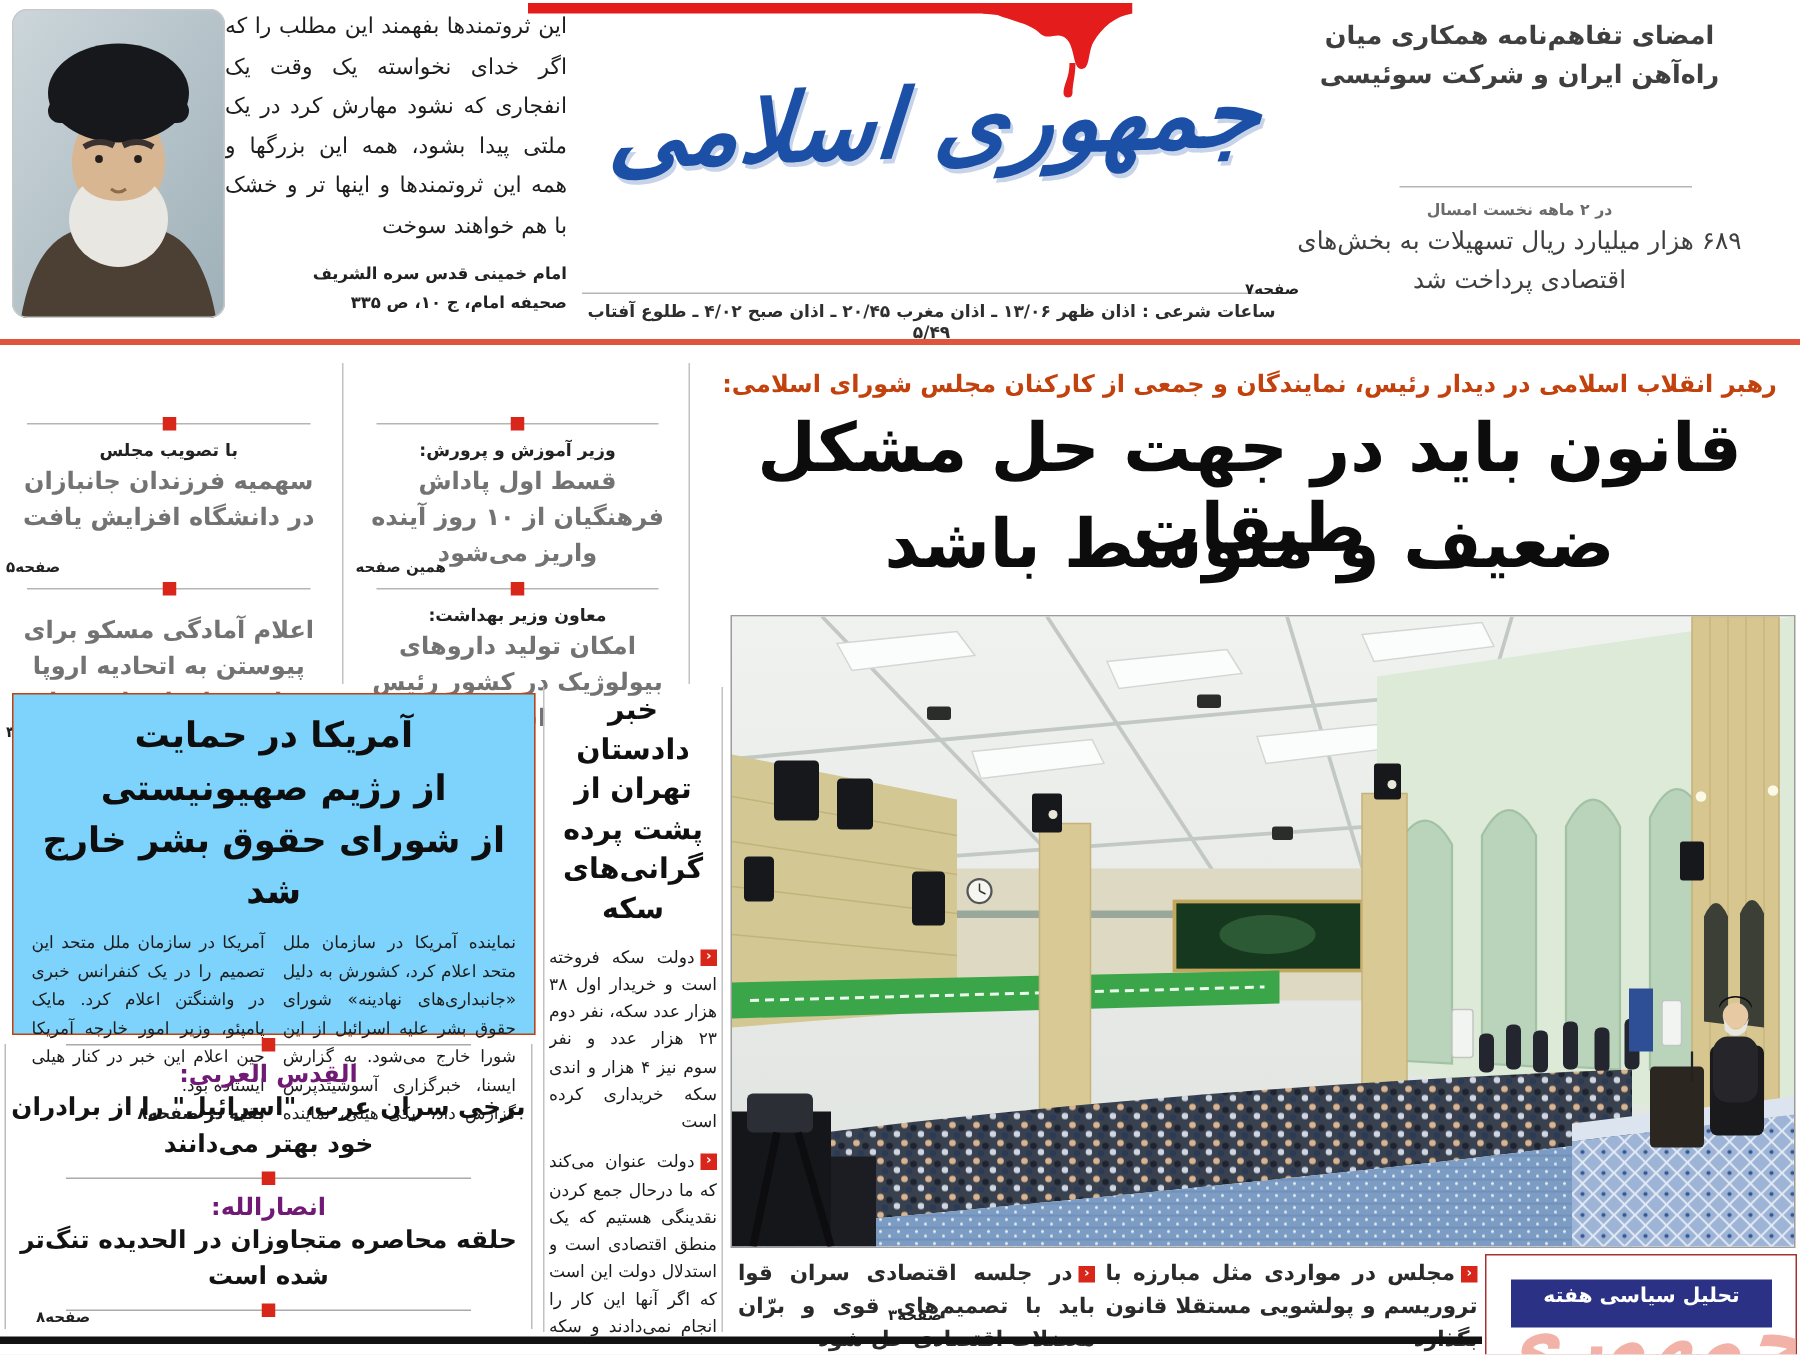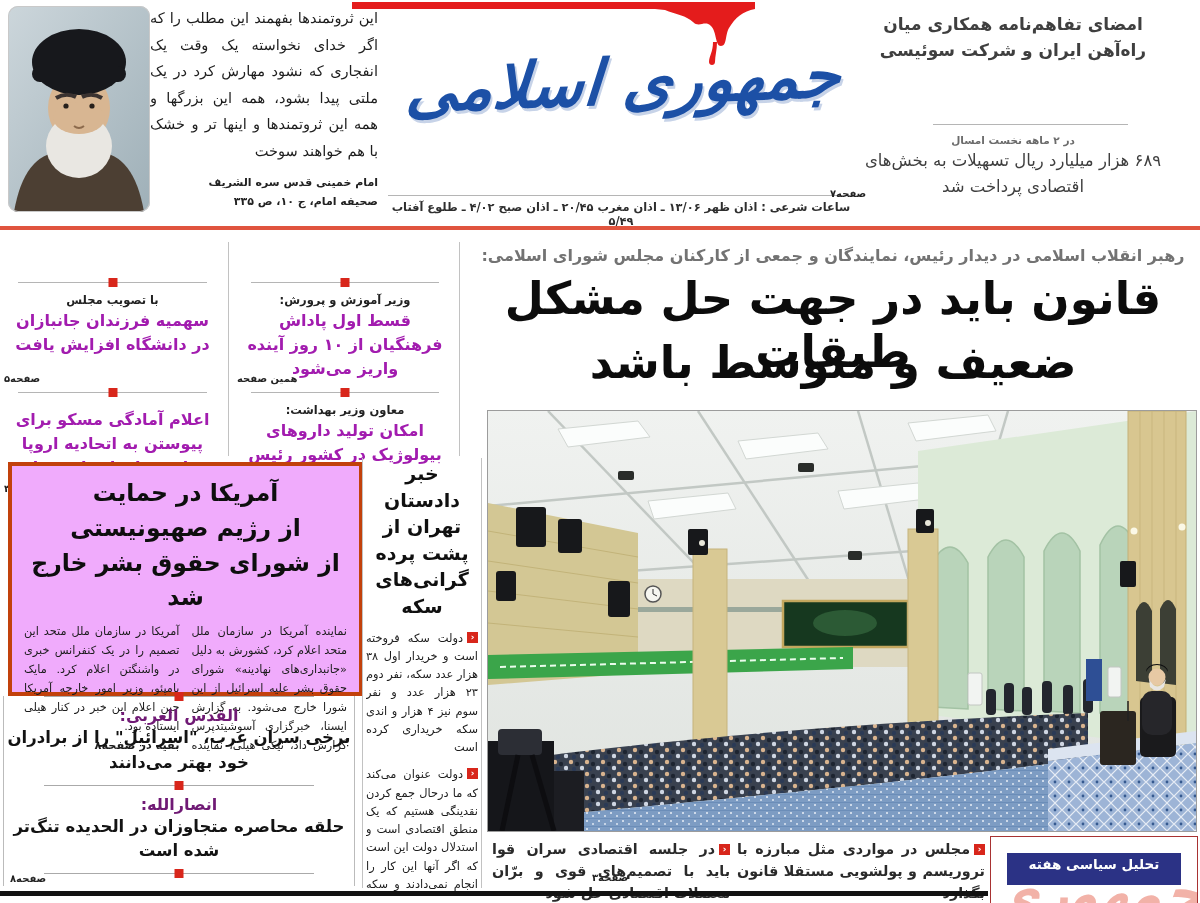--- a/index.html
+++ b/index.html
@@ -21,29 +21,29 @@
   .attr{font-size:11px;font-weight:bold;color:#222;line-height:1.7;text-align:right;}
   .masttitle{font-size:63px;font-weight:bold;font-style:italic;color:#1c50a6;
              transform:skewX(-6deg) rotate(-2deg);display:inline-block;
              text-shadow:2px 3px 0 #c7d3e8;letter-spacing:-2px;white-space:nowrap;}
   .dateline{font-size:12.3px;font-weight:bold;color:#2e2e2e;}
   .prayer{font-size:11.4px;font-weight:bold;color:#2e2e2e;}
   .rstory1{font-size:17px;font-weight:bold;color:#3f3f3f;line-height:1.5;}
   .rkick{font-size:10.5px;font-weight:bold;color:#6b6b6b;}
   .rstory2{font-size:16.5px;font-weight:normal;color:#3f3f3f;line-height:1.55;}
   
-  .leadkick{font-size:16px;font-weight:bold;color:#737373;}
+  .leadkick{font-size:16px;font-weight:bold;color:#c2410c;}
   .leadline{font-size:45px;font-weight:800;color:#0c0c0c;letter-spacing:-1px;}
   
   .gbox{position:absolute;margin-top:40px;}
   .gkick{font-size:11.5px;font-weight:bold;color:#222;margin-top:11px;}
-  .gtitle{font-size:16px;font-weight:bold;color:#a21caf;line-height:1.5;margin-top:2px;}
+  .gtitle{font-size:16px;font-weight:bold;color:#737373;line-height:1.5;margin-top:2px;}
   .gpage{position:absolute;left:4px;bottom:2px;}
   
-  .usbox{background:#f0abfc;border:4px solid #c2410c;}
+  .usbox{background:#7dd3fc;border:1px solid #c2410c;}
   .ustitle{font-size:23.5px;font-weight:bold;color:#0e0e0e;line-height:1.48;padding-top:10px;}
   .usbody{font-size:11.3px;line-height:1.68;color:#1c1c1c;column-count:2;column-gap:12px;padding:8px 12px 0 12px;}
   .usmore{font-weight:bold;}
   
   .cointitle{font-size:19px;font-weight:800;line-height:1.4;color:#101010;}
   .coinp{font-size:11.4px;line-height:1.6;color:#1c1c1c;margin:9px 0 0 0;}
   
   .cap{font-size:14.3px;font-weight:bold;color:#2a2a2a;line-height:1.55;}
   
   .briefs{border-left:1px solid #bbb;border-right:1px solid #bbb;}
@@ -353,21 +353,21 @@
     <div class="bsep">
         <span class="rsq rsq-c"></span>
       </div>
     <div class="rtl ctr bkick">انصارالله:</div>
     <div class="rtl ctr btitle">حلقه محاصره متجاوزان در الحدیده تنگ‌تر شده است</div>
 
     <div class="bsep">
         <span class="rsq rsq-c"></span>
       </div>
 
-    <span class="pageref" style="position:absolute;left:6px;bottom:2px;">صفحه۸</span>
+    <span class="pageref" style="position:absolute;left:20px;bottom:2px;">صفحه۸</span>
   </div>
 
   <div class="abs" style="left:0;top:891px;width:988px;height:5px;background:#121212;"></div>
 
   <div class="abs anabox rtl" style="left:990px;top:836px;width:206px;height:66px;">
     <span class="watermark">جمهوری</span>
     <div class="anahdr">تحلیل سیاسی هفته</div>
     <div class="ctr analine1">بسم‌الله الرحمن الرحیم</div>
     <div class="jst analine2">ماه مبارک رمضان به پایان رسید و این سفره بی‌انتهای</div>
   </div>

